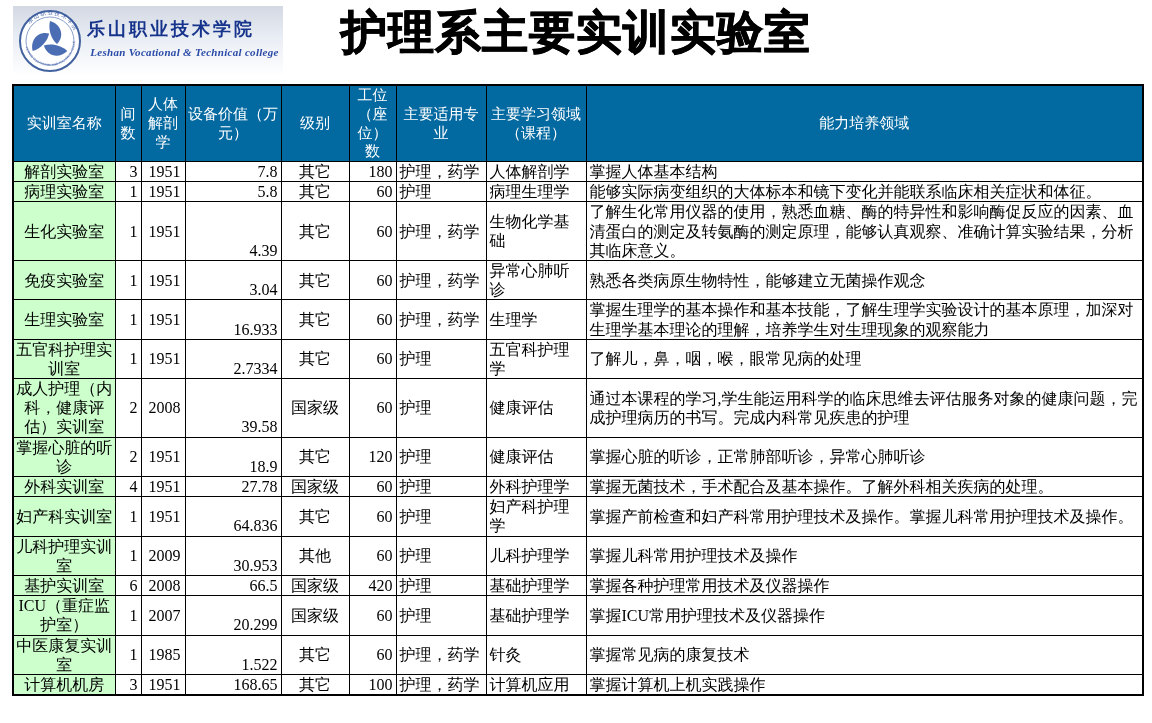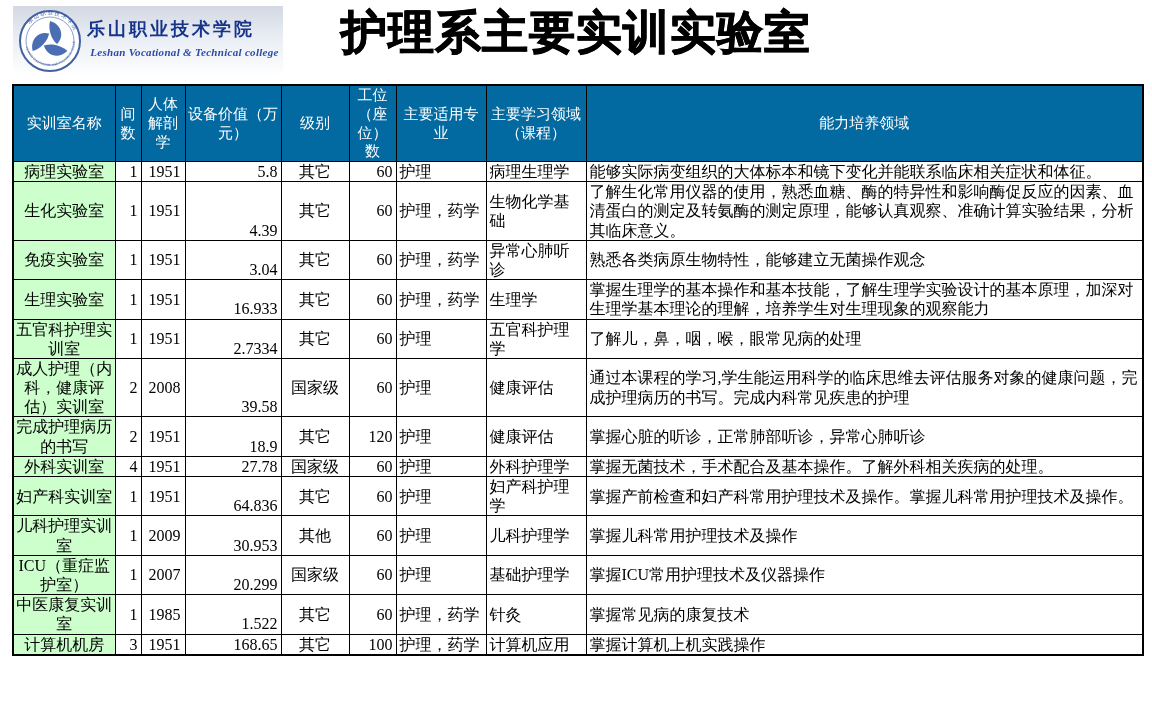--- a/index.html
+++ b/index.html
@@ -88,20 +88,31 @@
       <th>设备价值（万元）</th>
       <th>级别</th>
       <th>工位（座位）数</th>
       <th>主要适用专业</th>
       <th>主要学习领域（课程）</th>
       <th>能力培养领域</th>
     </tr>
   </thead>
   <tbody>
       <tr>
+        <td class="c0">解剖实验室</td>
+        <td class="c1">3</td>
+        <td class="c2">1951</td>
+        <td class="c3">7.8</td>
+        <td class="c4">其它</td>
+        <td class="c5">180</td>
+        <td class="c6">护理，药学</td>
+        <td class="c7">人体解剖学</td>
+        <td class="c8">掌握人体基本结构</td>
+      </tr>
+      <tr>
         <td class="c0">病理实验室</td>
         <td class="c1">1</td>
         <td class="c2">1951</td>
         <td class="c3">5.8</td>
         <td class="c4">其它</td>
         <td class="c5">60</td>
         <td class="c6">护理</td>
         <td class="c7">病理生理学</td>
         <td class="c8">能够实际病变组织的大体标本和镜下变化并能联系临床相关症状和体征。</td>
       </tr>
@@ -154,21 +165,21 @@
         <td class="c1">2</td>
         <td class="c2">2008</td>
         <td class="c3">39.58</td>
         <td class="c4">国家级</td>
         <td class="c5">60</td>
         <td class="c6">护理</td>
         <td class="c7">健康评估</td>
         <td class="c8">通过本课程的学习,学生能运用科学的临床思维去评估服务对象的健康问题，完成护理病历的书写。完成内科常见疾患的护理</td>
       </tr>
       <tr>
-        <td class="c0">完成护理病历的书写</td>
+        <td class="c0">掌握心脏的听诊</td>
         <td class="c1">2</td>
         <td class="c2">1951</td>
         <td class="c3">18.9</td>
         <td class="c4">其它</td>
         <td class="c5">120</td>
         <td class="c6">护理</td>
         <td class="c7">健康评估</td>
         <td class="c8">掌握心脏的听诊，正常肺部听诊，异常心肺听诊</td>
       </tr>
       <tr>
@@ -198,20 +209,31 @@
         <td class="c1">1</td>
         <td class="c2">2009</td>
         <td class="c3">30.953</td>
         <td class="c4">其他</td>
         <td class="c5">60</td>
         <td class="c6">护理</td>
         <td class="c7">儿科护理学</td>
         <td class="c8">掌握儿科常用护理技术及操作</td>
       </tr>
       <tr>
+        <td class="c0">基护实训室</td>
+        <td class="c1">6</td>
+        <td class="c2">2008</td>
+        <td class="c3">66.5</td>
+        <td class="c4">国家级</td>
+        <td class="c5">420</td>
+        <td class="c6">护理</td>
+        <td class="c7">基础护理学</td>
+        <td class="c8">掌握各种护理常用技术及仪器操作</td>
+      </tr>
+      <tr>
         <td class="c0">ICU（重症监护室）</td>
         <td class="c1">1</td>
         <td class="c2">2007</td>
         <td class="c3">20.299</td>
         <td class="c4">国家级</td>
         <td class="c5">60</td>
         <td class="c6">护理</td>
         <td class="c7">基础护理学</td>
         <td class="c8">掌握ICU常用护理技术及仪器操作</td>
       </tr>

